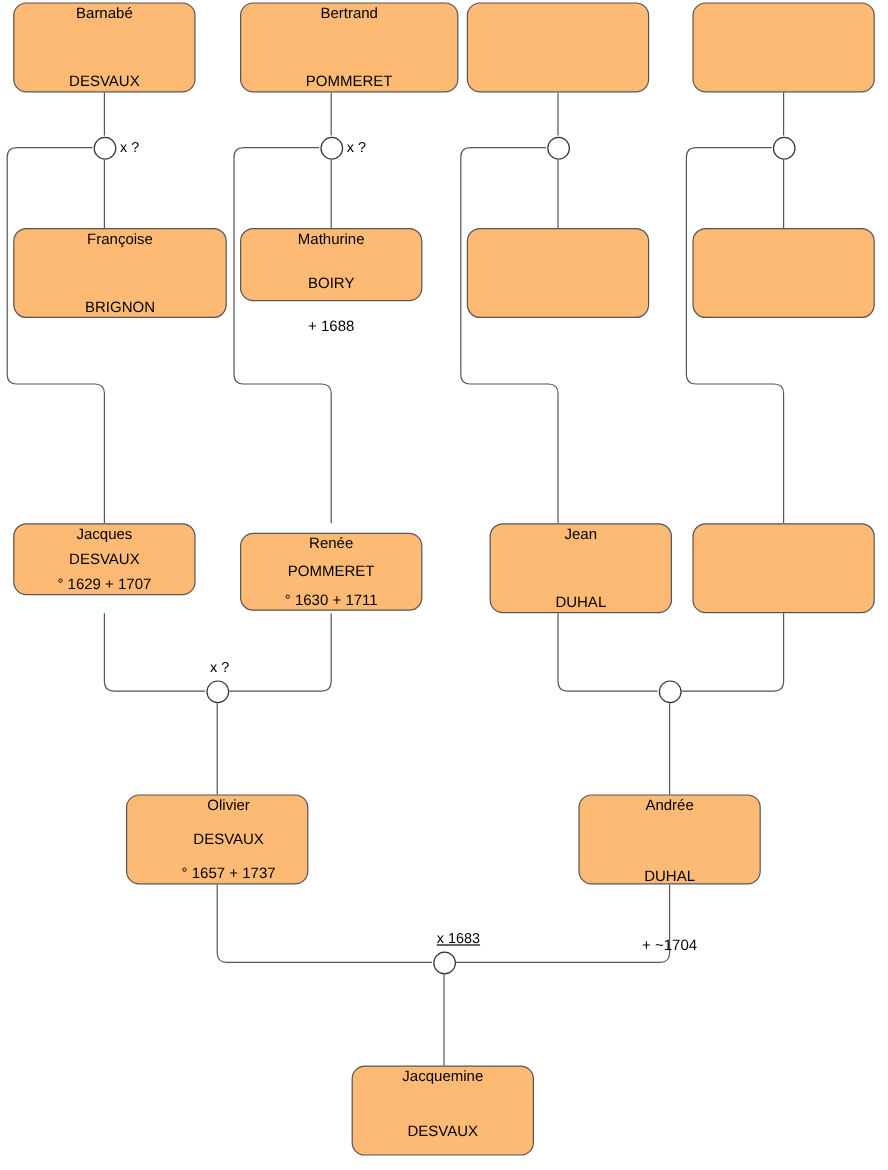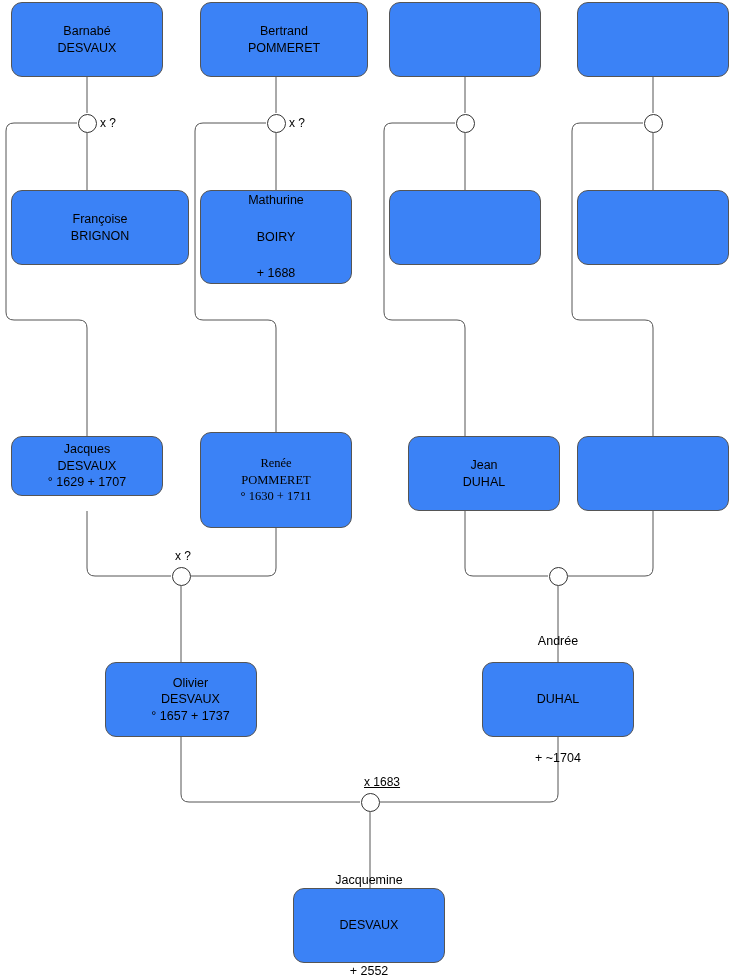--- a/index.html
+++ b/index.html
@@ -21,27 +21,27 @@
     position: absolute;
     left: 0;
     top: 0;
     width: 740px;
     height: 975px;
     pointer-events: none;
   }
   .person-box {
     position: absolute;
     box-sizing: border-box;
-    background: #3b82f6;
+    background: #fdba74;
     border: 1px solid #555555;
     border-radius: 11px;
     display: flex;
     flex-direction: column;
     align-items: center;
-    justify-content: center;
+    justify-content: space-between;
     text-align: center;
     font-size: 12.5px;
     color: #000000;
     line-height: 1.0;
     z-index: 2;
   }
   .person-box .line {
     display: block;
     padding: 2px 4px;
     white-space: nowrap;
@@ -102,43 +102,43 @@
         <path d="M 558 737 L 558 794 Q 558 802 550 802 L 380 802" stroke="#555555" stroke-width="1" fill="none"></path>
         <path d="M 370 812 L 370 888" stroke="#555555" stroke-width="1" fill="none"></path>
       </g>
   </svg>
 
   <div id="boxes-layer">
       <div class="person-box" style="left: 11px; top: 2px; width: 152px; height: 75px; border-color: rgb(85, 85, 85);">
         <span class="line">Barnabé</span>
         <span class="line">DESVAUX</span>
       </div>
-      <div class="person-box" style="left: 200px; top: 2px; width: 168px; height: 75px; border-color: rgb(85, 85, 85);">
+      <div class="person-box" style="left: 200px; top: 2px; width: 182px; height: 75px; border-color: rgb(85, 85, 85);">
         <span class="line">Bertrand</span>
         <span class="line">POMMERET</span>
       </div>
       <div class="person-box" style="left: 389px; top: 2px; width: 152px; height: 75px; border-color: rgb(85, 85, 85);"></div>
       <div class="person-box" style="left: 577px; top: 2px; width: 152px; height: 75px; border-color: rgb(85, 85, 85);"></div>
       <div class="person-box" style="left: 11px; top: 190px; width: 178px; height: 75px; border-color: rgb(85, 85, 85);">
         <span class="line">Françoise</span>
         <span class="line">BRIGNON</span>
       </div>
-      <div class="person-box" style="left: 200px; top: 190px; width: 152px; height: 94px; border-color: rgb(85, 85, 85); gap: 20px;">
+      <div class="person-box" style="left: 200px; top: 190px; width: 152px; height: 61px; border-color: rgb(85, 85, 85); gap: 20px;">
         <span class="line">Mathurine</span>
         <span class="line">BOIRY</span>
         <span class="line">+ 1688</span>
       </div>
       <div class="person-box" style="left: 389px; top: 190px; width: 152px; height: 75px; border-color: rgb(85, 85, 85);"></div>
       <div class="person-box" style="left: 577px; top: 190px; width: 152px; height: 75px; border-color: rgb(85, 85, 85);"></div>
       <div class="person-box" style="left: 11px; top: 436px; width: 152px; height: 60px; border-color: rgb(85, 85, 85);">
         <span class="line">Jacques</span>
         <span class="line">DESVAUX</span>
         <span class="line">° 1629 + 1707</span>
       </div>
-      <div class="person-box" style="left: 200px; top: 432px; width: 152px; height: 96px; border-color: rgb(85, 85, 85); font-family: Liberation Serif, serif;">
+      <div class="person-box" style="left: 200px; top: 444px; width: 152px; height: 65px; border-color: rgb(85, 85, 85);">
         <span class="line">Renée</span>
         <span class="line">POMMERET</span>
         <span class="line">° 1630 + 1711</span>
       </div>
       <div class="person-box" style="left: 389px; top: 436px; width: 152px; height: 75px; border-color: rgb(85, 85, 85); margin-left: 19px;">
         <span class="line">Jean</span>
         <span class="line">DUHAL</span>
       </div>
       <div class="person-box" style="left: 577px; top: 436px; width: 152px; height: 75px; border-color: rgb(85, 85, 85);"></div>
       <div class="person-box" style="left: 105px; top: 662px; width: 152px; height: 75px; border-color: rgb(85, 85, 85); padding-left: 19px;">

